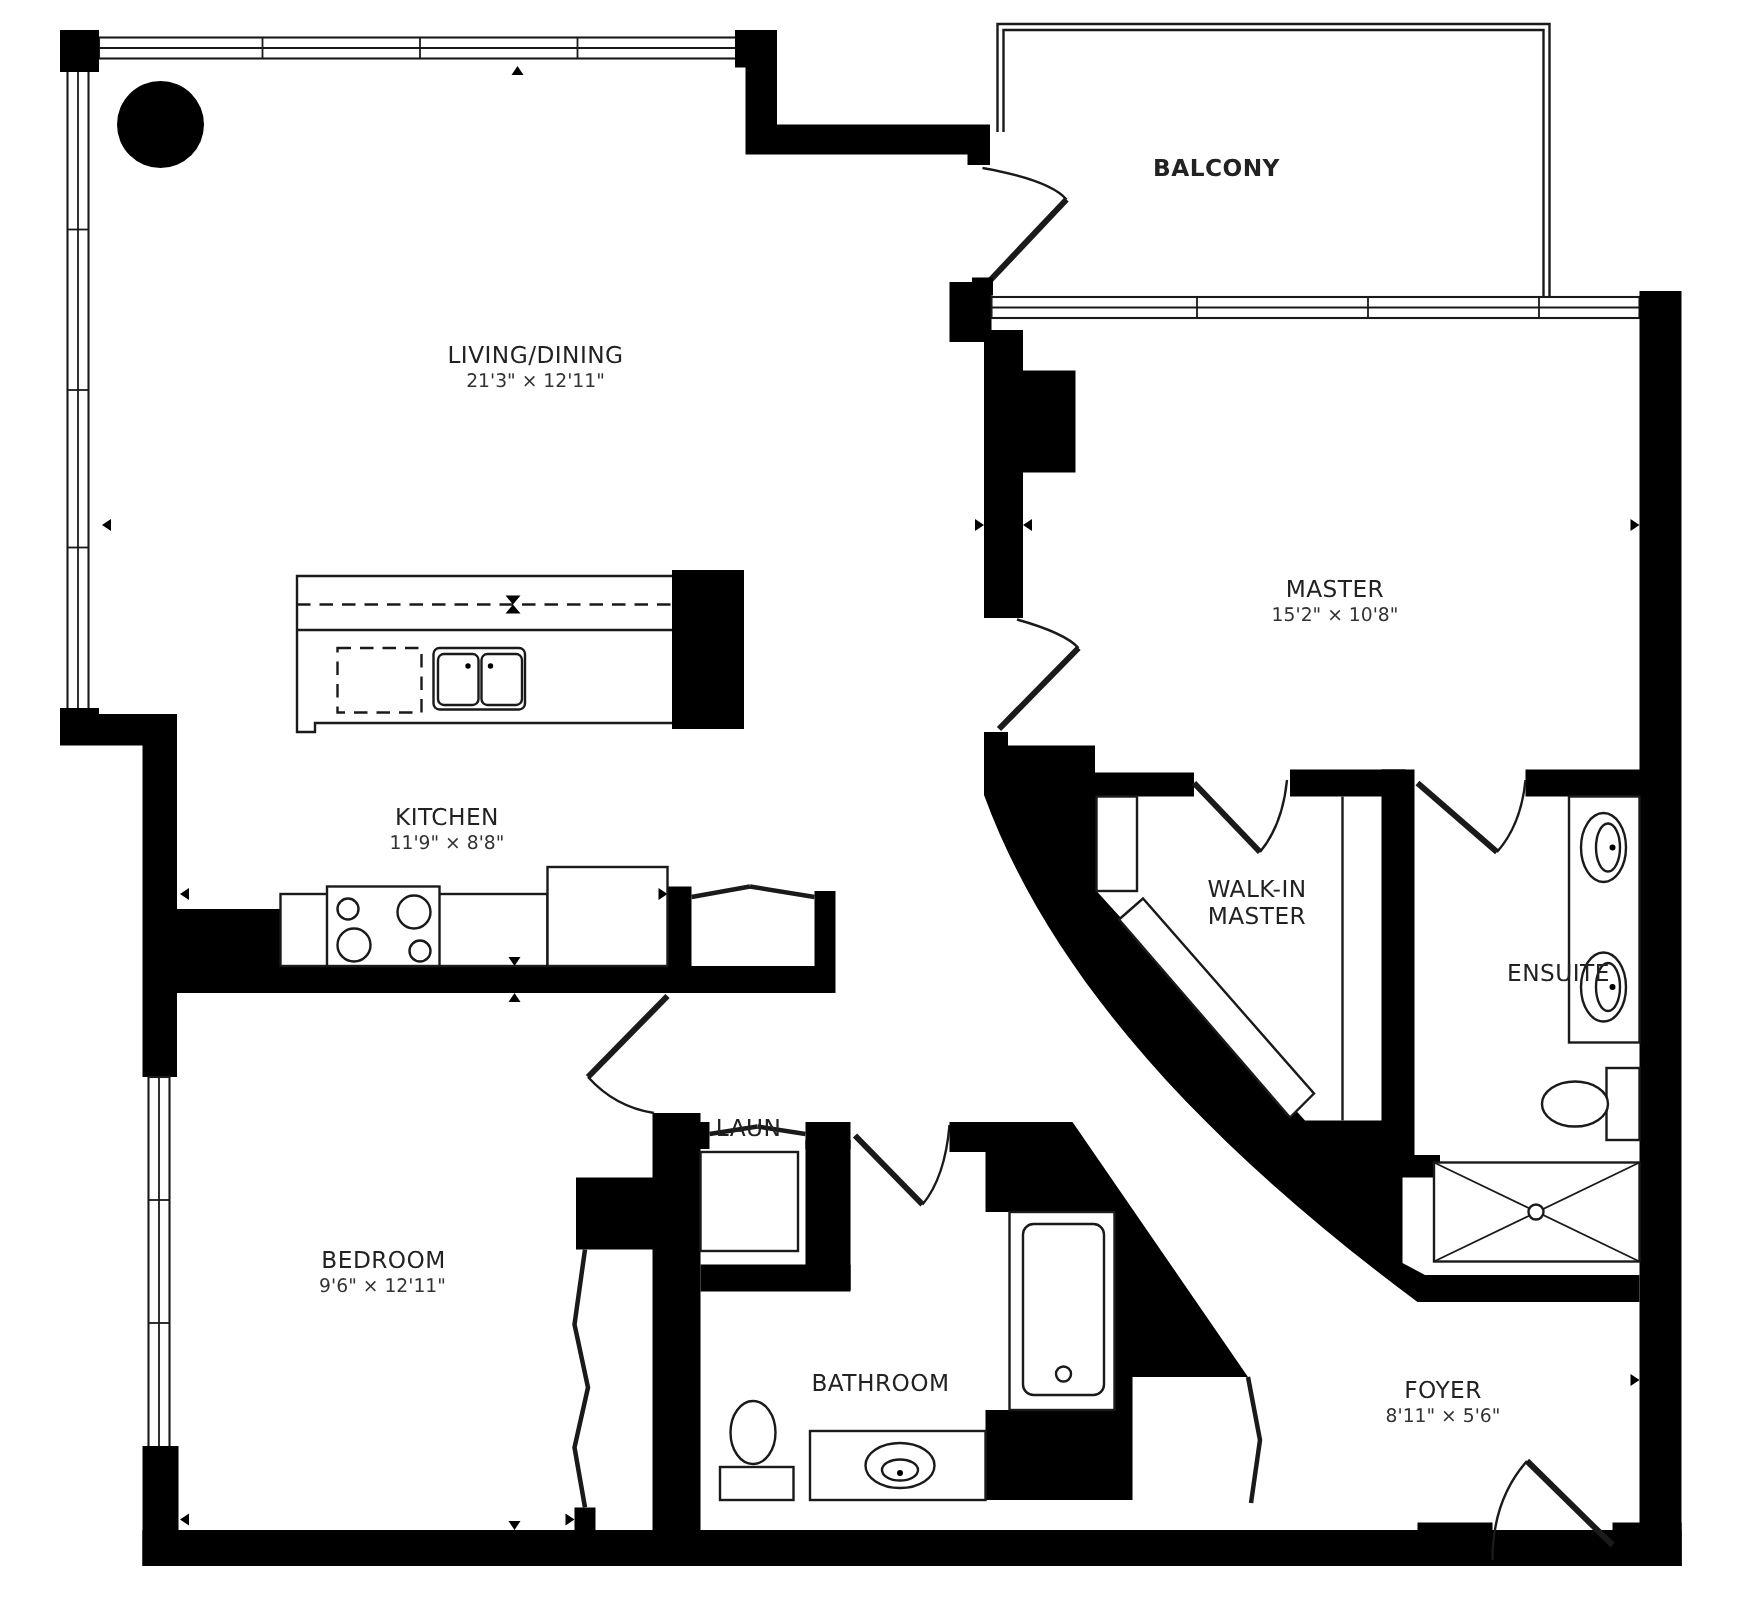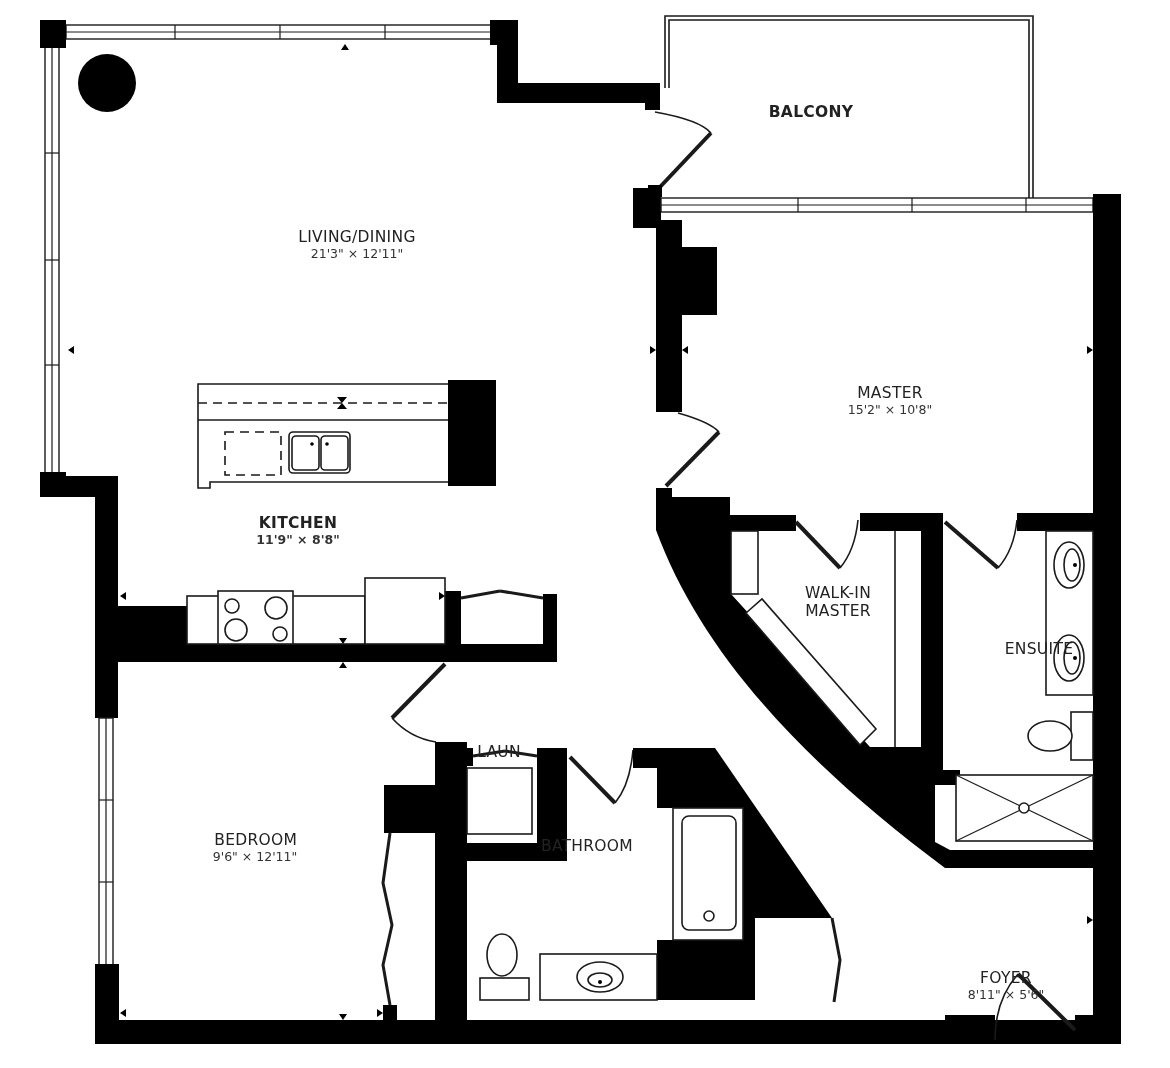--- a/index.html
+++ b/index.html
@@ -221,37 +221,37 @@
   <span class="room-name">BALCONY</span>
 </div>
 <div class="room-label" style="left:357px;top:229px;">
   <span class="room-name">LIVING/DINING</span>
   <span class="room-dim">21'3" × 12'11"</span>
 </div>
 <div class="room-label" style="left:890px;top:353px;margin-top:32px;">
   <span class="room-name">MASTER</span>
   <span class="room-dim">15'2" × 10'8"</span>
 </div>
-<div class="room-label" style="left:298px;top:515px;font-weight:bold;">
+<div class="room-label" style="left:298px;top:537px;">
   <span class="room-name">KITCHEN</span>
   <span class="room-dim">11'9" × 8'8"</span>
 </div>
 <div class="room-label" style="left:838px;top:585px;">
   <span class="room-name">WALK-IN</span>
   <span class="room-name">MASTER</span>
 </div>
 <div class="room-label" style="left:1039px;top:641px;">
   <span class="room-name">ENSUITE</span>
 </div>
 <div class="room-label" style="left:499px;top:744px;">
   <span class="room-name">LAUN</span>
 </div>
 <div class="room-label" style="left:255px;top:832px;text-align:right;">
   <span class="room-name">BEDROOM</span>
   <span class="room-dim">9'6" × 12'11"</span>
 </div>
-<div class="room-label" style="left:587px;top:838px;">
+<div class="room-label" style="left:587px;top:914px;">
   <span class="room-name">BATHROOM</span>
 </div>
-<div class="room-label" style="left:962px;top:970px;margin-left:44px;">
+<div class="room-label" style="left:962px;top:919px;">
   <span class="room-name">FOYER</span>
   <span class="room-dim">8'11" × 5'6"</span>
 </div>
 
 </body></html>

